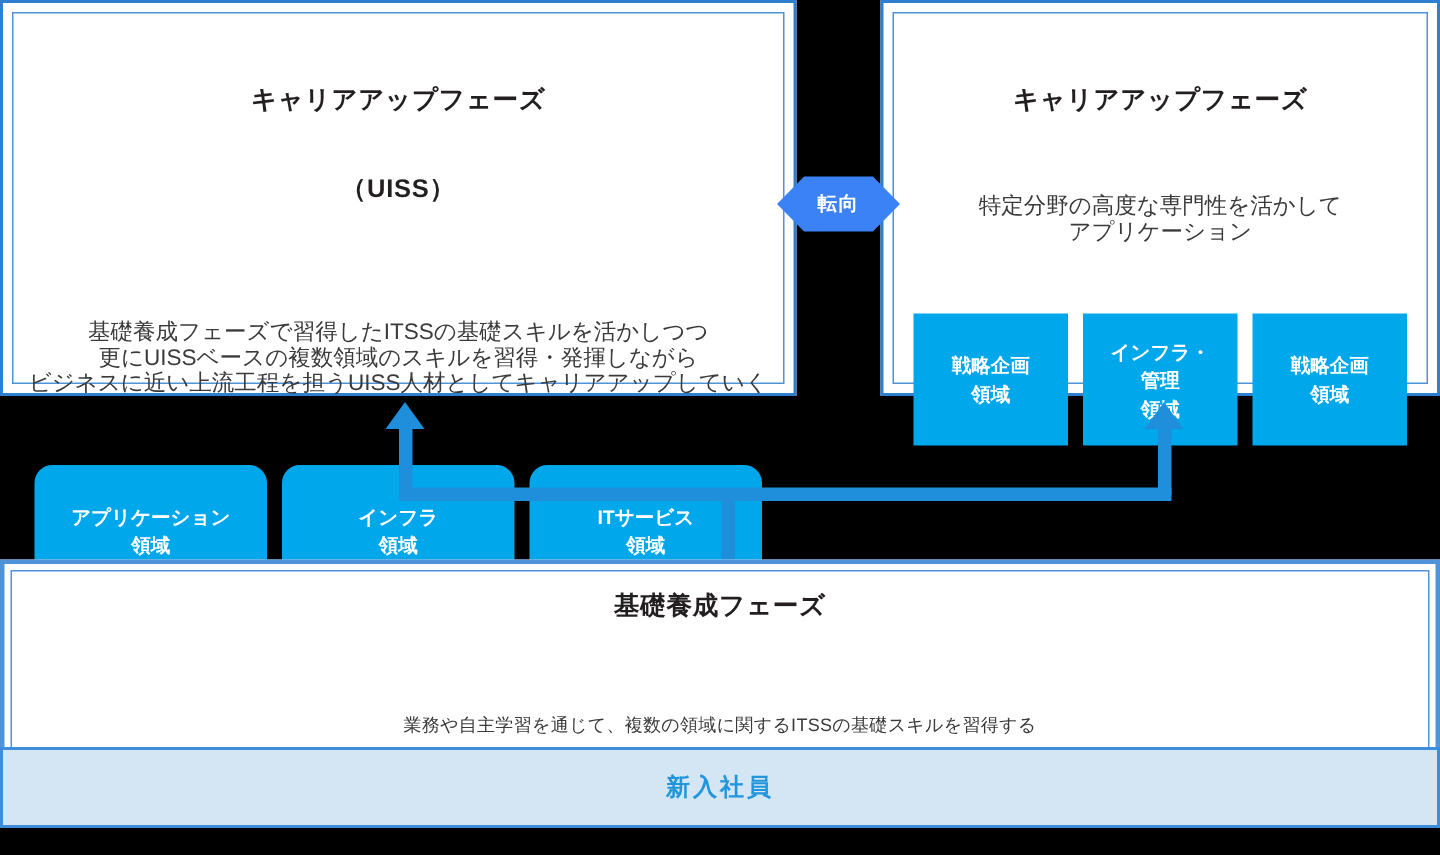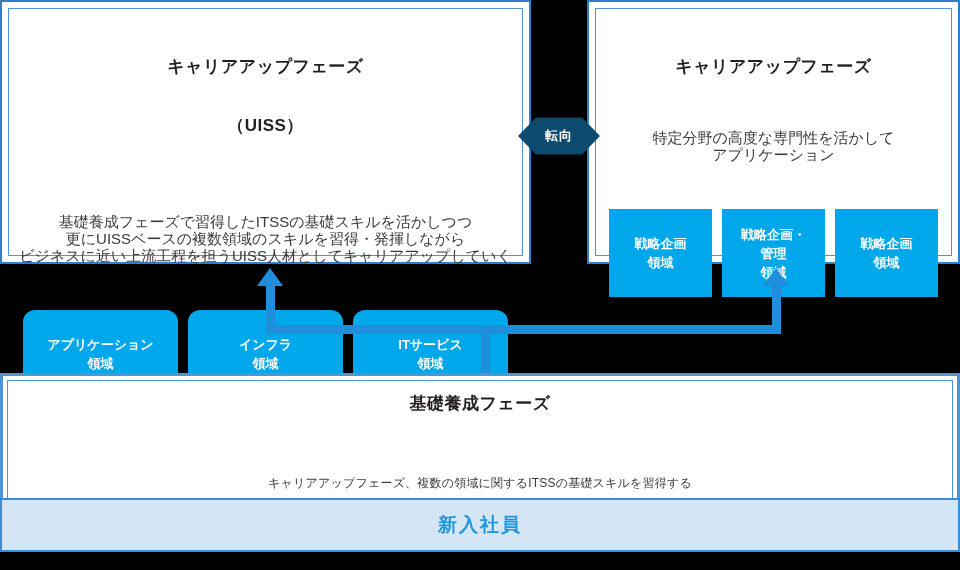--- a/index.html
+++ b/index.html
@@ -95,21 +95,21 @@
   #panel-expert { left: 587px; top: 0px; width: 373px; height: 264px; }
   #panel-expert .domain-box { width: 103px; height: 88px; }
 
   
   .switch-arrow {
     position: absolute;
     left: 518px;
     top: 113px;
     width: 82px;
     height: 46px;
-    background: #0c4a6e;
+    background: #3b82f6;
     color: #ffffff;
     font-weight: bold;
     font-size: 13px;
     display: flex;
     align-items: center;
     justify-content: center;
     -webkit-clip-path: polygon(0% 50%, 22% 12%, 22% 12%, 78% 12%, 78% 12%, 100% 50%, 78% 88%, 78% 88%, 22% 88%, 22% 88%);
     clip-path: polygon(0% 50%, 22% 10%, 78% 10%, 100% 50%, 78% 90%, 22% 90%);
     letter-spacing: 1px;
   }
@@ -171,21 +171,21 @@
     background: #d4e5f4;
     border: 2px solid #3d8ddd;
     box-sizing: border-box;
     display: flex;
     align-items: center;
     justify-content: center;
   }
   .newhire-label {
     color: #2196dc;
     font-weight: bold;
-    font-size: 19px;
+    font-size: 16px;
     letter-spacing: 2px;
   }
 </style>
 </head>
 <body>
 
 <div class="canvas">
 
   <div class="panel" id="panel-uiss">
     <div class="panel-inner">
@@ -210,21 +210,21 @@
   <div class="panel" id="panel-expert">
     <div class="panel-inner">
       <div class="panel-title">
         <span>キャリアアップフェーズ</span>
       </div>
       <div class="panel-desc">特定分野の高度な専門性を活かして
 アプリケーション</div>
       <div class="domain-row">
         <div class="domain-box">戦略企画
 領域</div>
-        <div class="domain-box">戦略企画・
+        <div class="domain-box">インフラ・
 管理
 領域</div>
         <div class="domain-box">戦略企画
 領域</div>
       </div>
     </div>
   </div>
 
   <div class="switch-arrow">
     <span>転向</span>
@@ -237,21 +237,21 @@
   <div class="conn conn-v" style="left:266px; top:285px; height:45px;"></div>
 
   <div class="conn conn-v" style="left:772px; top:285px; height:45px;"></div>
 
   <div class="arrowhead" style="left:257px; top:268px;"></div>
   <div class="arrowhead" style="left:763px; top:268px;"></div>
 
   <div id="foundation">
     <div class="panel-inner">
       <div class="foundation-title">基礎養成フェーズ</div>
-      <div class="foundation-desc">キャリアアップフェーズ、複数の領域に関するITSSの基礎スキルを習得する</div>
+      <div class="foundation-desc">業務や自主学習を通じて、複数の領域に関するITSSの基礎スキルを習得する</div>
     </div>
   </div>
 
   <div id="newhire">
     <span class="newhire-label">新入社員</span>
   </div>
 
 </div>
 
 </body></html>

